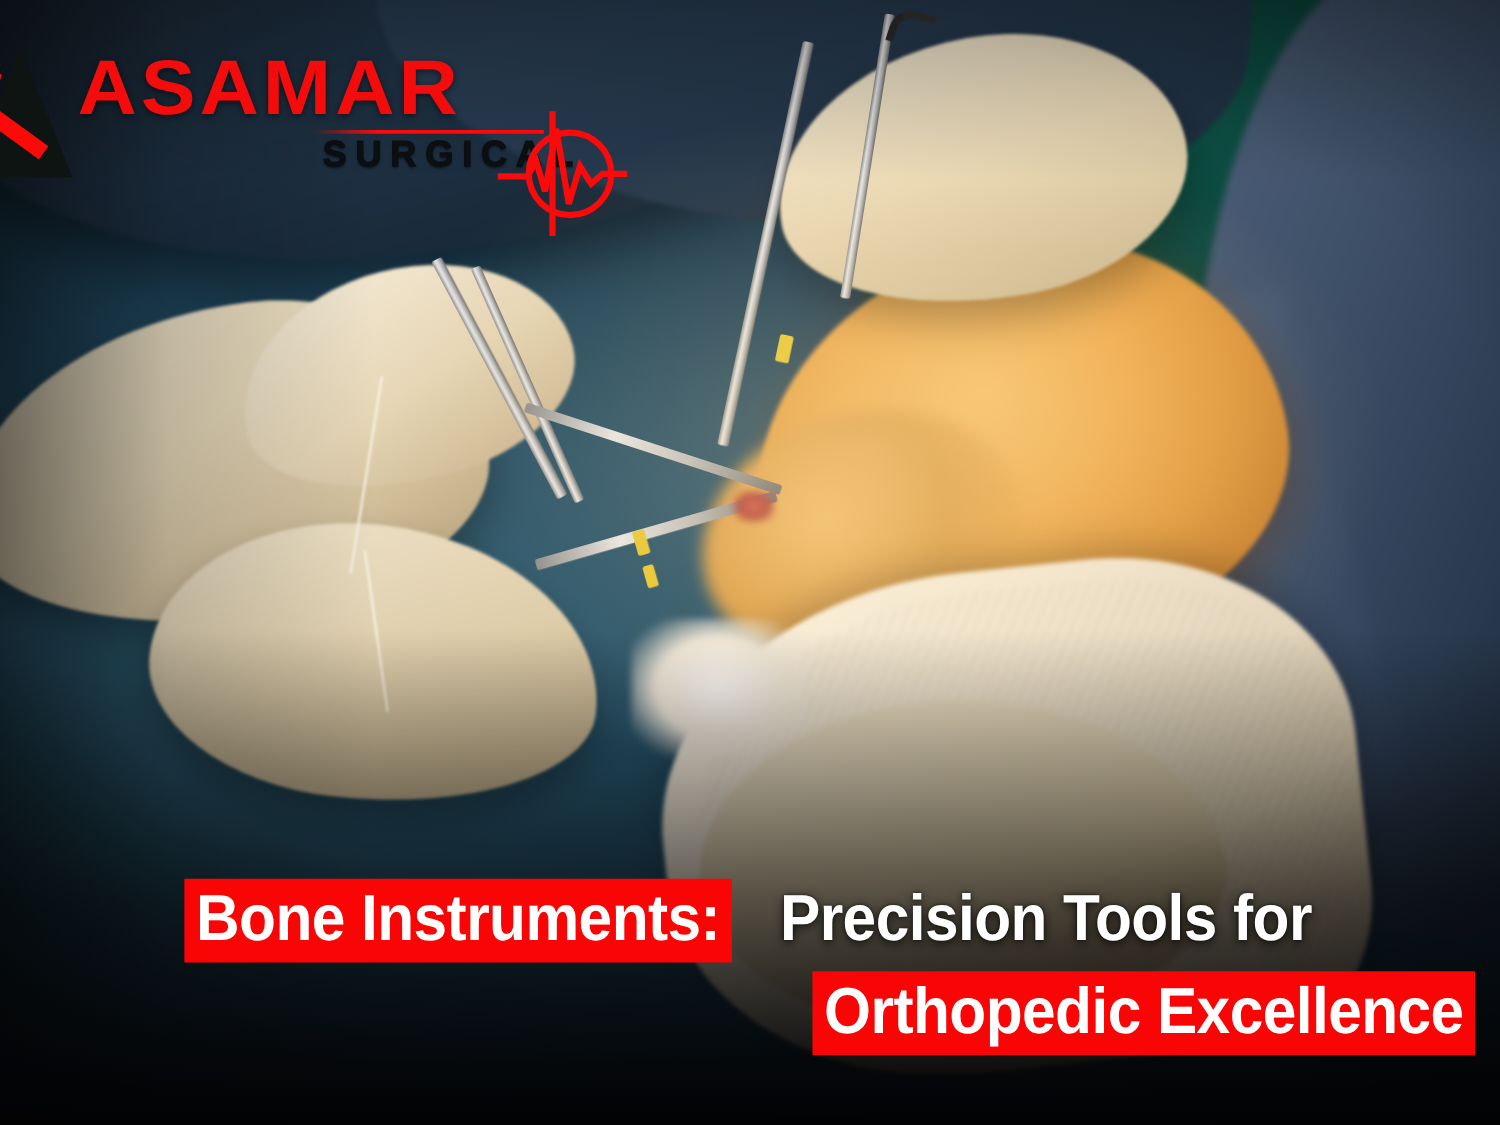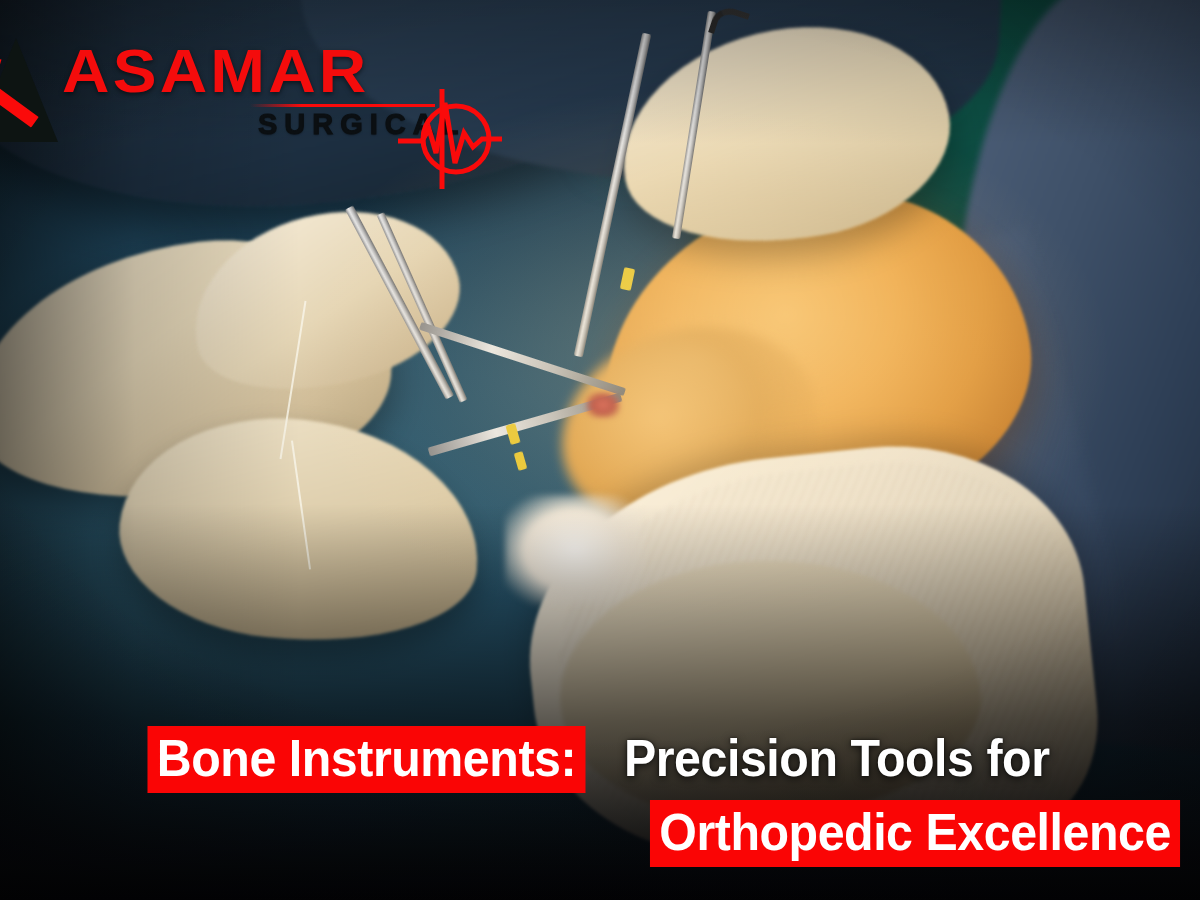--- a/index.html
+++ b/index.html
@@ -224,21 +224,21 @@
     text-shadow:0 1px 2px rgba(0,0,0,.5);
   }
   .logo-line{
     position:absolute; left:250px; top:70px; width:185px; height:3px;
     background:linear-gradient(90deg, rgba(250,10,10,0) 0%, #fa0a0a 28%, #fa0a0a 100%);
   }
   .ecg{ position:absolute; left:398px; top:55px; width:104px; height:100px; }
 
   
   .headline{
-    position:absolute; left:0; top:726px; width:1200px;
+    position:absolute; left:0; top:703px; width:1200px;
     text-align:center;
     line-height:1.0;
   }
   .hl-line{ display:block; white-space:nowrap; margin-bottom:7px; }
   .hl-line.l2{ margin-bottom:0;text-align:right; }
 
   .hl-seg{
     display:inline-block;
     font-size:52px;
     font-weight:700;

